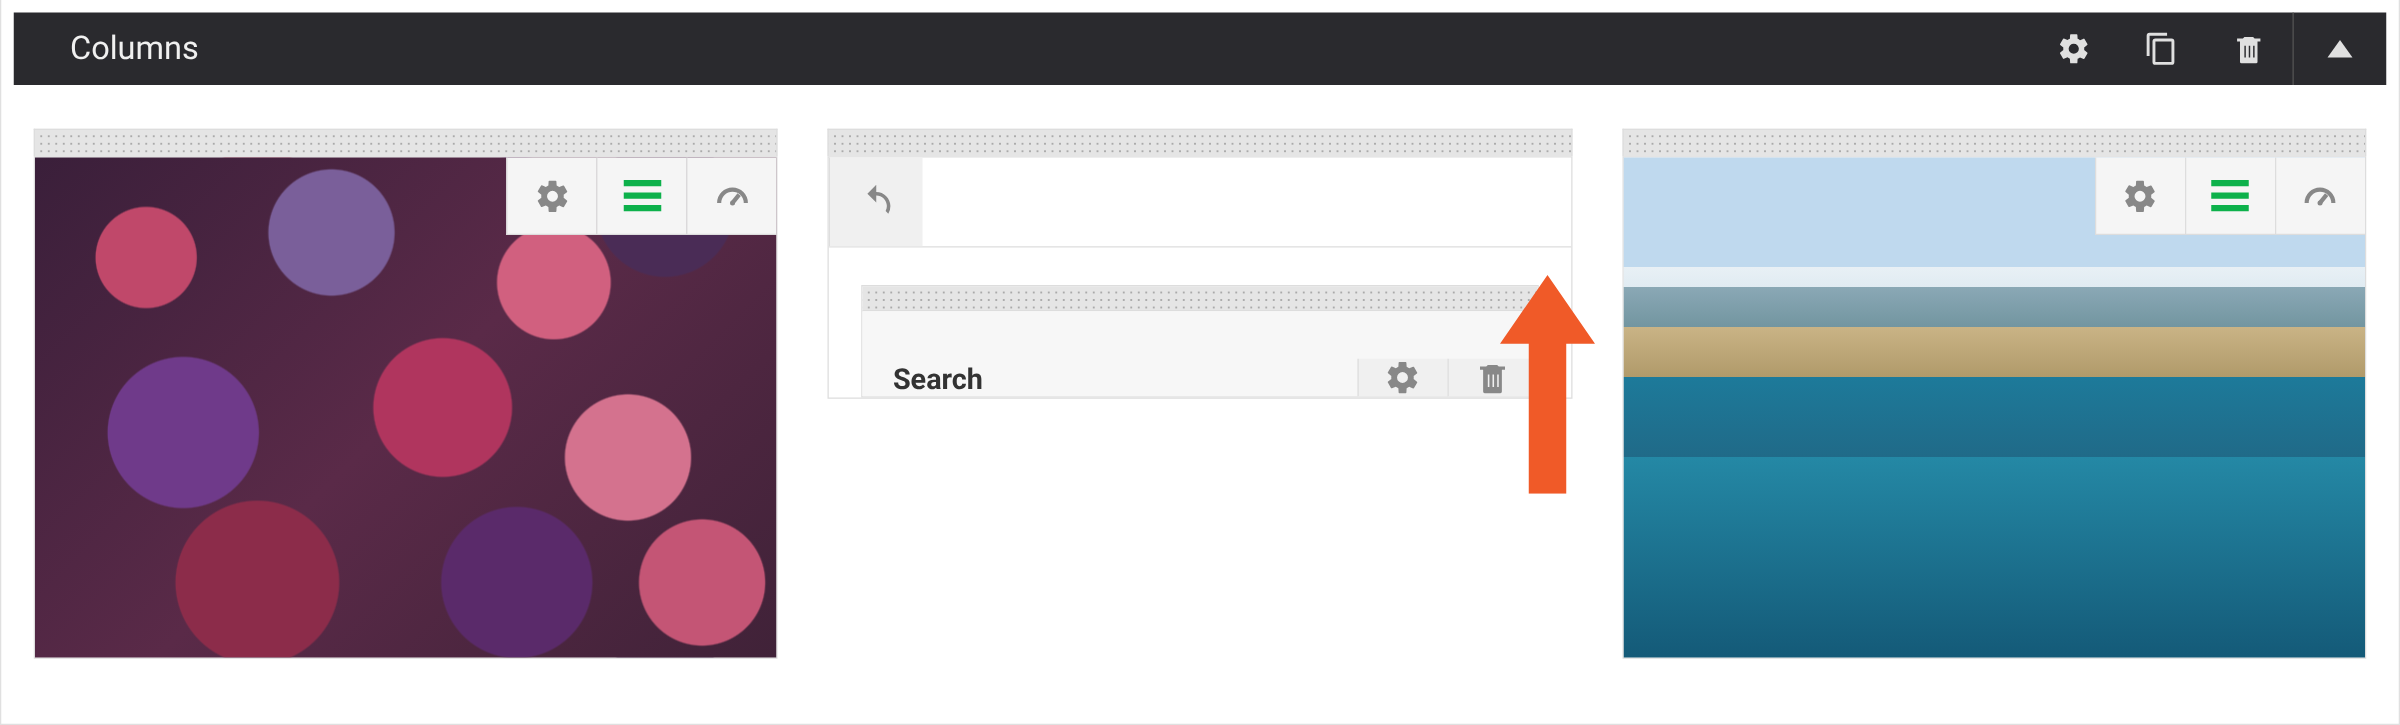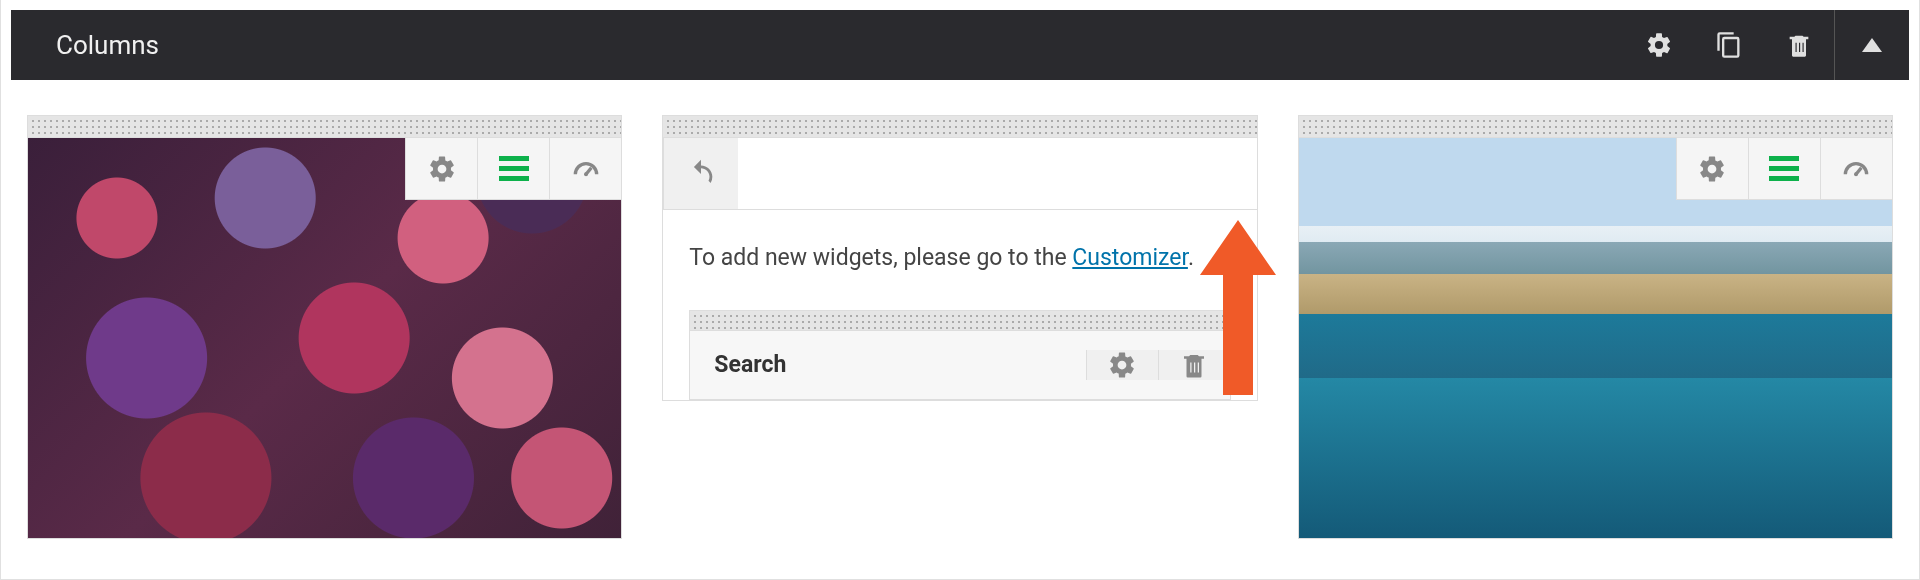--- a/index.html
+++ b/index.html
@@ -13,21 +13,21 @@
     }
     .outer-border {
       border: 1px solid #e0e0e0;
       border-top: none;
       height: 100%;
       padding: 10px 10px 0 10px;
     }
     .header-bar {
       background: #2a2a2e;
       color: #fff;
-      height: 70px;
+      height: 58px;
       display: flex;
       align-items: center;
       justify-content: space-between;
       padding-left: 45px;
     }
     .header-title {
       font-size: 26px;
       font-weight: 400;
       color: #f0f0f0;
     }
@@ -174,21 +174,21 @@
     }
     .widget-hint a { color: #0073aa; text-decoration: underline; }
 
     .search-widget {
       border: 1px solid #ddd;
     }
     .search-widget .drag-handle { height: 20px; border: none; border-bottom: 1px solid #ddd; }
     .search-widget-body {
       display: flex;
       height: 68px;
-      align-items: center;
+      align-items: flex-end;
       background: #f7f7f7;
     }
     .search-label {
       flex: 1;
       font-size: 23px;
       font-weight: 700;
       color: #333;
       padding-left: 24px;
       display: flex;
       align-items: center;
@@ -276,23 +276,20 @@
       <div class="drag-handle"></div>
       <div class="panel-body">
         <div class="widget-header">
           <div class="undo-btn">
             <svg class="undo-svg" viewBox="0 0 24 24">
                 <path d="M12 5V2L7 7l5 5V8c3.3 0 6 2.7 6 6 0 1-.25 1.95-.7 2.8l1.5 1.5A7.9 7.9 0 0 0 20 14c0-4.4-3.6-8-8-8z"></path>
               </svg>
           </div>
         </div>
         <div class="widget-content">
-          <p class="widget-hint">
-            <span>To add new widgets, please go to the </span><a href="#">Customizer</a><span>.</span>
-          </p>
           <div class="search-widget">
             <div class="drag-handle"></div>
             <div class="search-widget-body">
               <div class="search-label">Search</div>
               <div class="sw-btn">
                 <svg class="gear-svg" viewBox="0 0 24 24">
                     <path d="M19.14,12.94a7.07,7.07,0,0,0,.05-.94,7.07,7.07,0,0,0-.05-.94l2.11-1.65a.5.5,0,0,0,.12-.64l-2-3.46a.5.5,0,0,0-.61-.22l-2.49,1a7,7,0,0,0-1.62-.94L14.5,2.5A.5.5,0,0,0,14,2H10a.5.5,0,0,0-.49.42L9.35,5.09a7,7,0,0,0-1.62.94l-2.49-1a.5.5,0,0,0-.61.22l-2,3.46a.5.5,0,0,0,.12.64L4.86,11.06a7.07,7.07,0,0,0-.05.94,7.07,7.07,0,0,0,.05.94L2.75,14.59a.5.5,0,0,0-.12.64l2,3.46a.5.5,0,0,0,.61.22l2.49-1a7,7,0,0,0,1.62.94l.16,2.67A.5.5,0,0,0,10,22h4a.5.5,0,0,0,.49-.42l.16-2.67a7,7,0,0,0,1.62-.94l2.49,1a.5.5,0,0,0,.61-.22l2-3.46a.5.5,0,0,0-.12-.64ZM12,15.5A3.5,3.5,0,1,1,15.5,12,3.5,3.5,0,0,1,12,15.5Z"></path>
                   </svg>
               </div>
               <div class="sw-btn">

